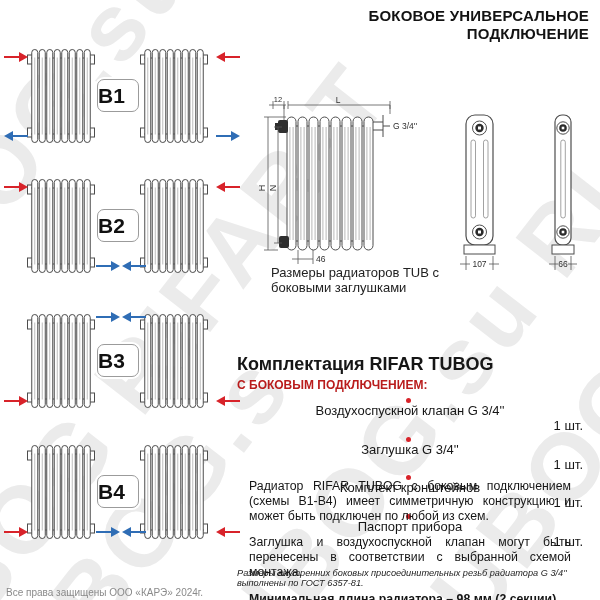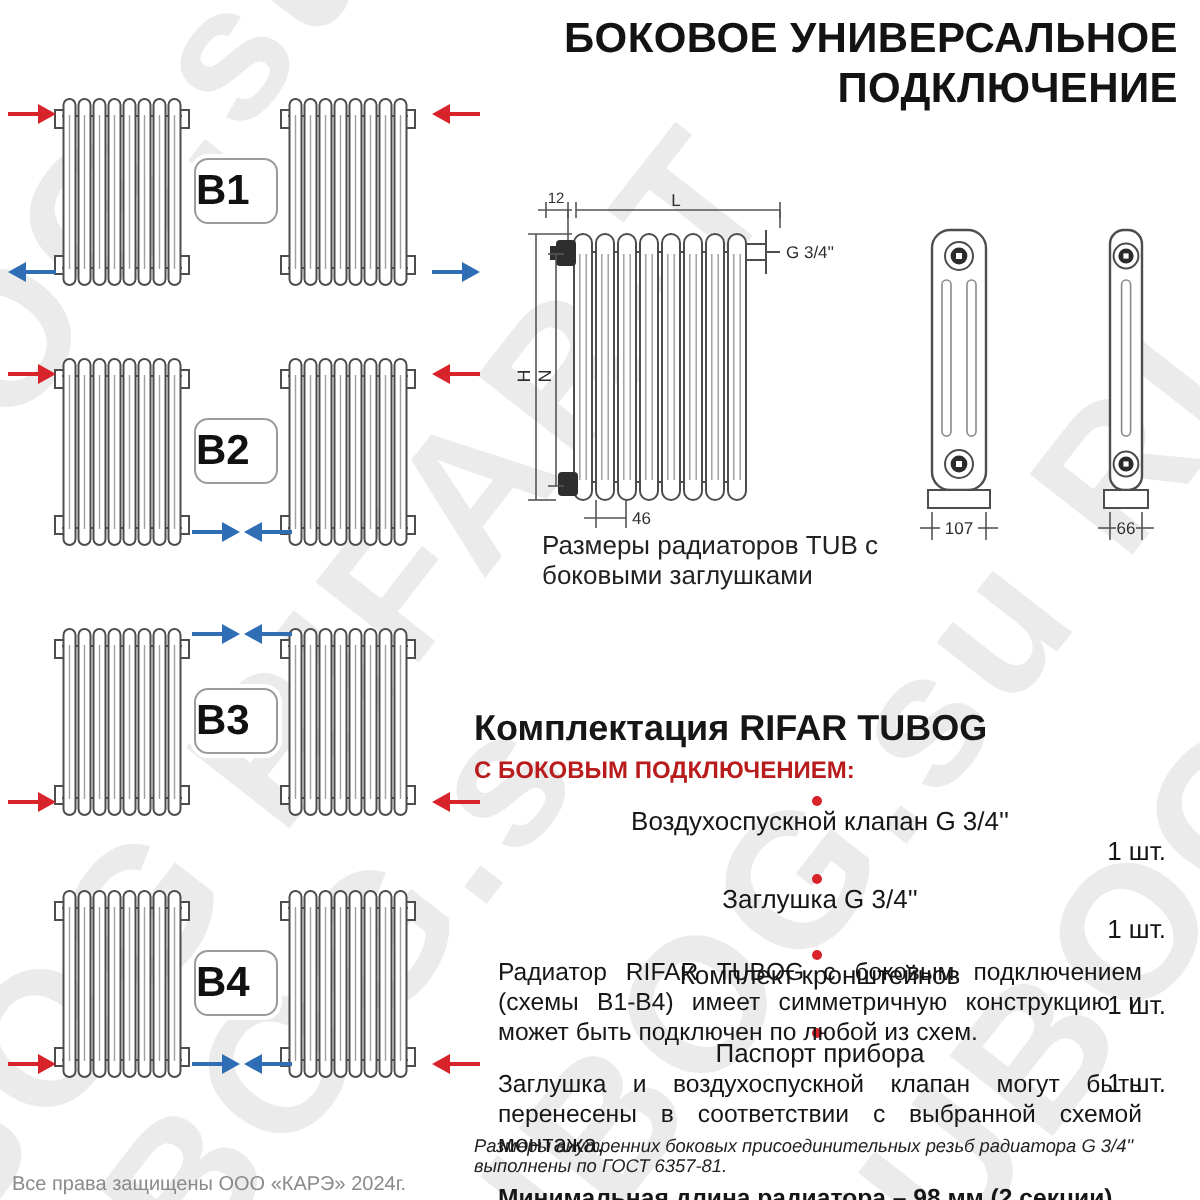--- a/index.html
+++ b/index.html
@@ -5,21 +5,21 @@
   html,body{margin:0;padding:0;background:#fff;}
   #page{position:relative;width:600px;height:600px;overflow:hidden;background:#fff;
         font-family:"Liberation Sans",sans-serif;color:#161616;}
   
   .wm{position:absolute;z-index:0;white-space:nowrap;font-weight:900;font-size:95px;
       letter-spacing:5px;color:#ebebeb;transform:rotate(-52deg);transform-origin:0 50%;
       user-select:none;}
   
   .layer{position:absolute;z-index:1;}
   
-  #title{top:7px;right:11px;text-align:right;font-weight:900;font-size:21px;
+  #title{top:7px;right:11px;text-align:right;font-weight:900;font-size:15px;
          line-height:1.2;letter-spacing:.2px;color:#131313;}
   
   .scheme-row{position:absolute;left:0;width:250px;height:112px;z-index:1;}
   .rad{position:absolute;top:0;}
   .scheme-label{position:absolute;left:97px;top:34px;width:40px;height:31px;background:#fff;
       border:1.5px solid #9b9b9b;border-radius:7px;display:flex;align-items:center;
       font-weight:800;font-size:21px;color:#111;
       box-shadow:0 0 0 2px #fff;}
   .arrow{position:absolute;width:24px;height:10px;}
   .arrow .shaft{position:absolute;top:4px;height:2.4px;width:16px;background:currentColor;}

